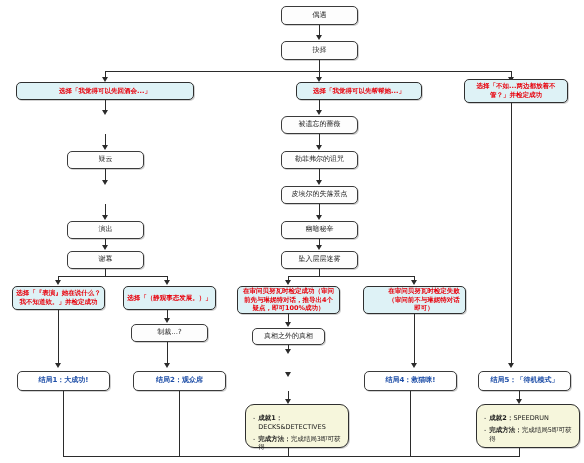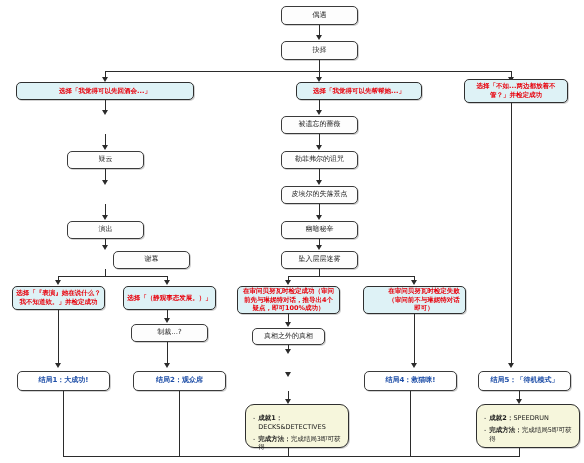--- a/index.html
+++ b/index.html
@@ -98,21 +98,21 @@
 
   <div class="ln vl" style="left:105px;top:169px;height:13px;"></div>
   <div class="arw" style="left:102px;top:180px;"></div>
 
   <div class="ln vl" style="left:105px;top:204px;height:13px;"></div>
   <div class="arw" style="left:102px;top:215px;"></div>
   <div class="node plain" style="left:67px;top:221px;width:77px;height:18px;">演出</div>
 
   <div class="ln vl" style="left:105px;top:239px;height:8px;"></div>
   <div class="arw" style="left:102px;top:245px;"></div>
-  <div class="node plain" style="left:67px;top:251px;width:77px;height:18px;margin-left:46px;">谢幕</div>
+  <div class="node plain" style="left:67px;top:251px;width:77px;height:18px;">谢幕</div>
 
   <div class="ln vl" style="left:105px;top:269px;height:8px;"></div>
   <div class="ln hl" style="left:58px;top:276px;width:110px;"></div>
   <div class="ln vl" style="left:58px;top:276px;height:6px;"></div>
   <div class="arw" style="left:55px;top:280px;"></div>
   <div class="ln vl" style="left:167px;top:276px;height:6px;"></div>
   <div class="arw" style="left:164px;top:280px;"></div>
 
   <div class="node choice" style="left:12px;top:286px;width:93px;height:24px;">选择「『表演』她在说什么？我不知道欸。」并检定成功</div>
 
@@ -122,21 +122,21 @@
   <div class="arw" style="left:164px;top:318px;"></div>
   <div class="node plain" style="left:131px;top:324px;width:77px;height:18px;">制裁...?</div>
 
   <div class="ln vl" style="left:58px;top:310px;height:56px;"></div>
   <div class="arw" style="left:55px;top:363px;"></div>
   <div class="ln vl" style="left:167px;top:342px;height:24px;"></div>
   <div class="arw" style="left:164px;top:363px;"></div>
 
   <div class="ln vl" style="left:319px;top:100px;height:12px;"></div>
   <div class="arw" style="left:316px;top:110px;"></div>
-  <div class="node plain" style="left:281px;top:116px;width:77px;height:18px;">被遗忘的蔷薇</div>
+  <div class="node plain" style="left:281px;top:116px;width:77px;height:18px;border-radius:6px;">被遗忘的蔷薇</div>
 
   <div class="ln vl" style="left:319px;top:134px;height:13px;"></div>
   <div class="arw" style="left:316px;top:145px;"></div>
   <div class="node plain" style="left:281px;top:151px;width:77px;height:18px;">勒菲弗尔的诅咒</div>
 
   <div class="ln vl" style="left:319px;top:169px;height:13px;"></div>
   <div class="arw" style="left:316px;top:180px;"></div>
   <div class="node plain" style="left:281px;top:186px;width:77px;height:18px;">皮埃尔的失落景点</div>
 
   <div class="ln vl" style="left:319px;top:204px;height:13px;"></div>

